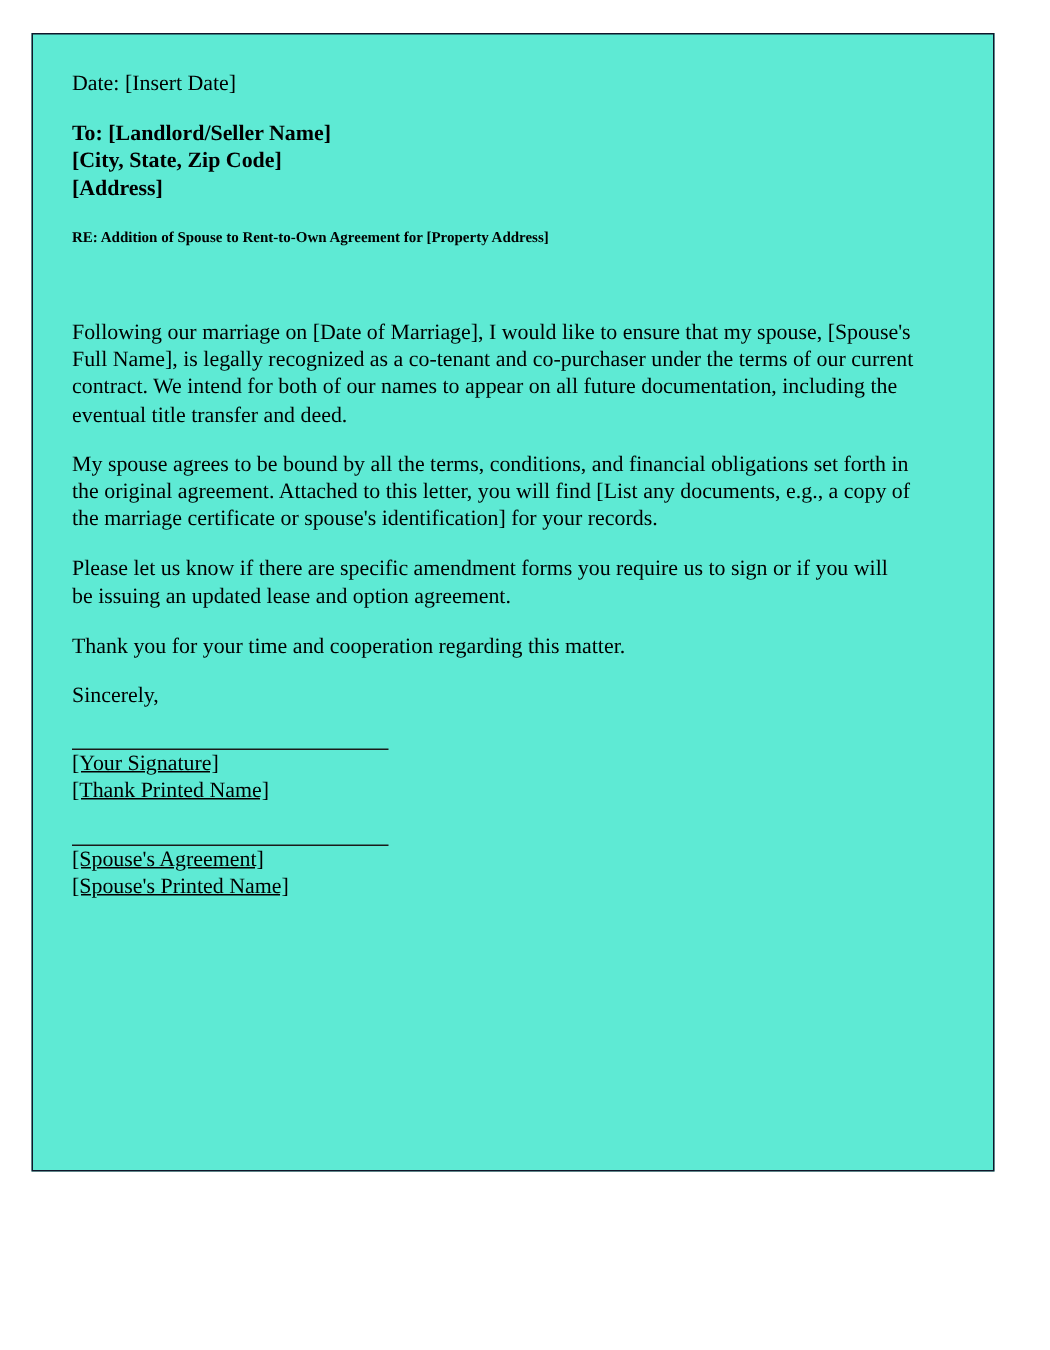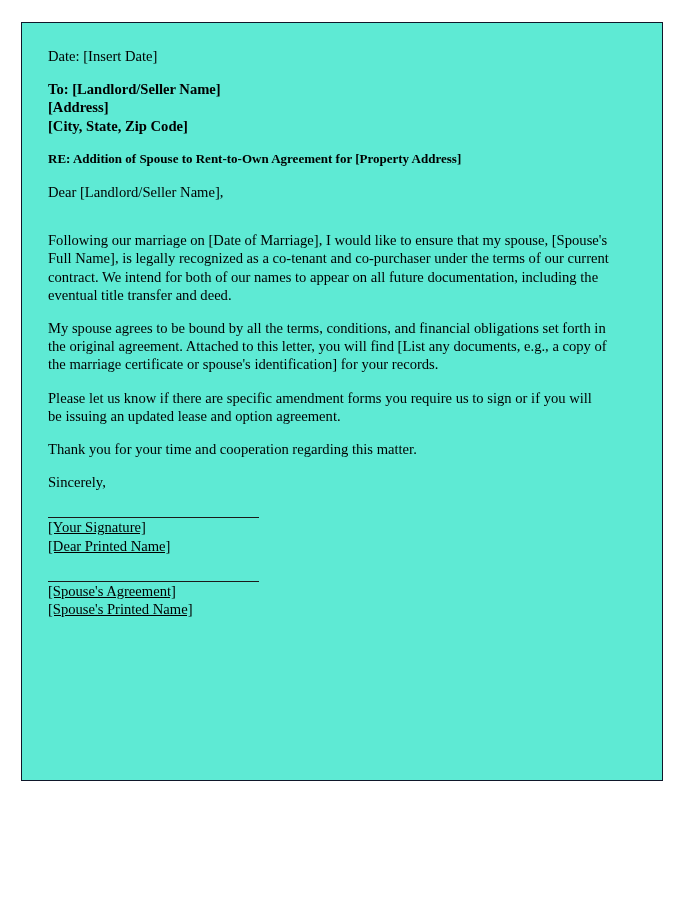--- a/index.html
+++ b/index.html
@@ -40,21 +40,21 @@
     text-align: left;
   }
 
   .line { display: block; font-weight: bold; }
   .gap-md { height: 15px; }
   .gap-lg { height: 26px; }
 
   .re-line {
     font-weight: bold;
     width: 561px;
-    font-size: 13px;
+    font-size: 10px;
     line-height: 18.2px;
   }
 
   .sig-rule {
     width: 211px;
     border-top: 1px solid #1a1a1a;
     height: 0;
     font-size: 0;
     line-height: 0;
   }
@@ -66,31 +66,30 @@
 
 <div class="page">
   <div class="letter">
 
     <div class="block">Date: [Insert Date]</div>
 
     <div class="gap-md"></div>
 
     <div class="block">
       <span class="line">To: [Landlord/Seller Name]</span>
+      <span class="line">[City, State, Zip Code]</span>
       <span class="line">[Address]</span>
-      <span class="line">[City, State, Zip Code]</span>
     </div>
 
     <div class="gap-md"></div>
 
     <div class="re-line">RE: Addition of Spouse to Rent-to-Own Agreement for [Property Address]</div>
 
     <div class="gap-md"></div>
 
-    <div class="block">Dear [Landlord/Seller Name],</div>
 
     <div class="gap-md"></div>
 
 
     <div class="gap-md"></div>
 
     <div class="block">Following our marriage on [Date of Marriage], I would like to ensure that my spouse, [Spouse's Full Name], is legally recognized as a co-tenant and co-purchaser under the terms of our current contract. We intend for both of our names to appear on all future documentation, including the eventual title transfer and deed.</div>
 
     <div class="gap-md"></div>
 
@@ -106,21 +105,21 @@
 
     <div class="gap-md"></div>
 
     <div class="block">Sincerely,</div>
 
     <div class="gap-lg"></div>
 
     <div class="sig-block">
       <div class="sig-rule"></div>
       <div class="block">[Your Signature]</div>
-      <div class="block">[Dear Printed Name]</div>
+      <div class="block">[Thank Printed Name]</div>
     </div>
 
     <div class="gap-lg"></div>
 
     <div class="sig-block">
       <div class="sig-rule"></div>
       <div class="block">[Spouse's Agreement]</div>
       <div class="block">[Spouse's Printed Name]</div>
     </div>
 

